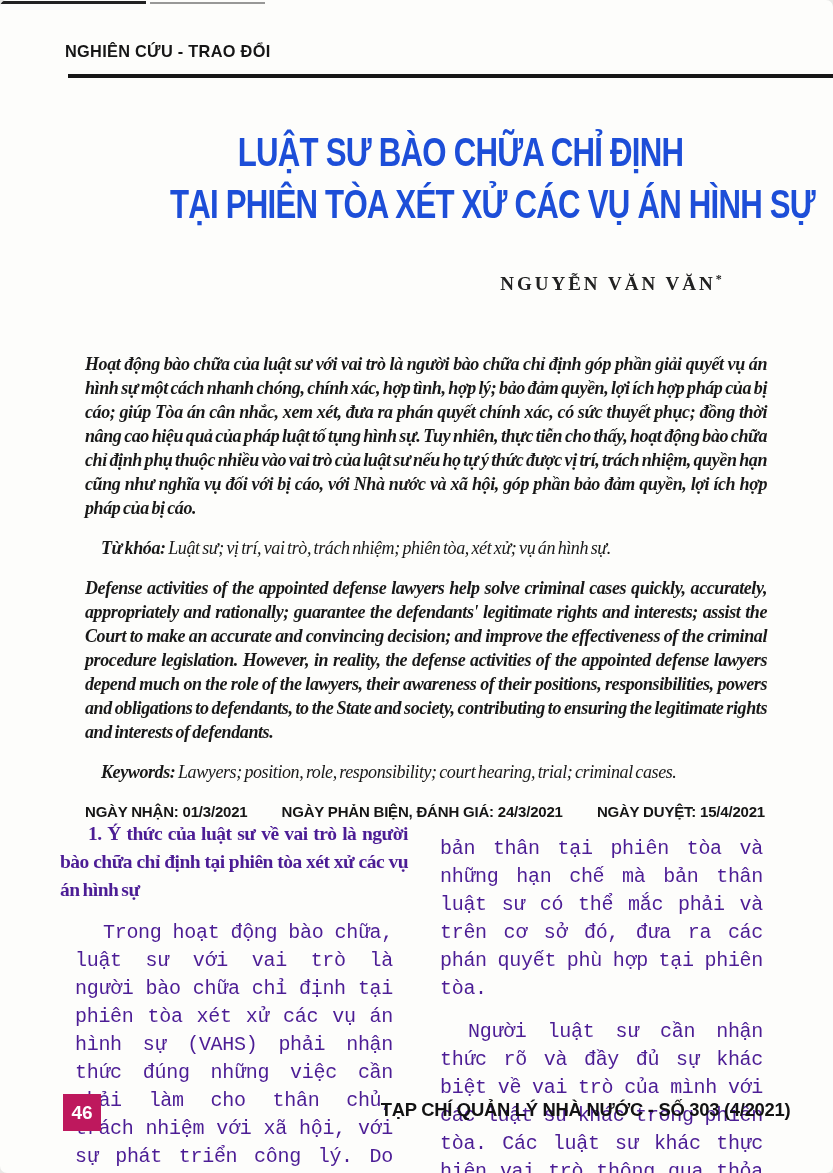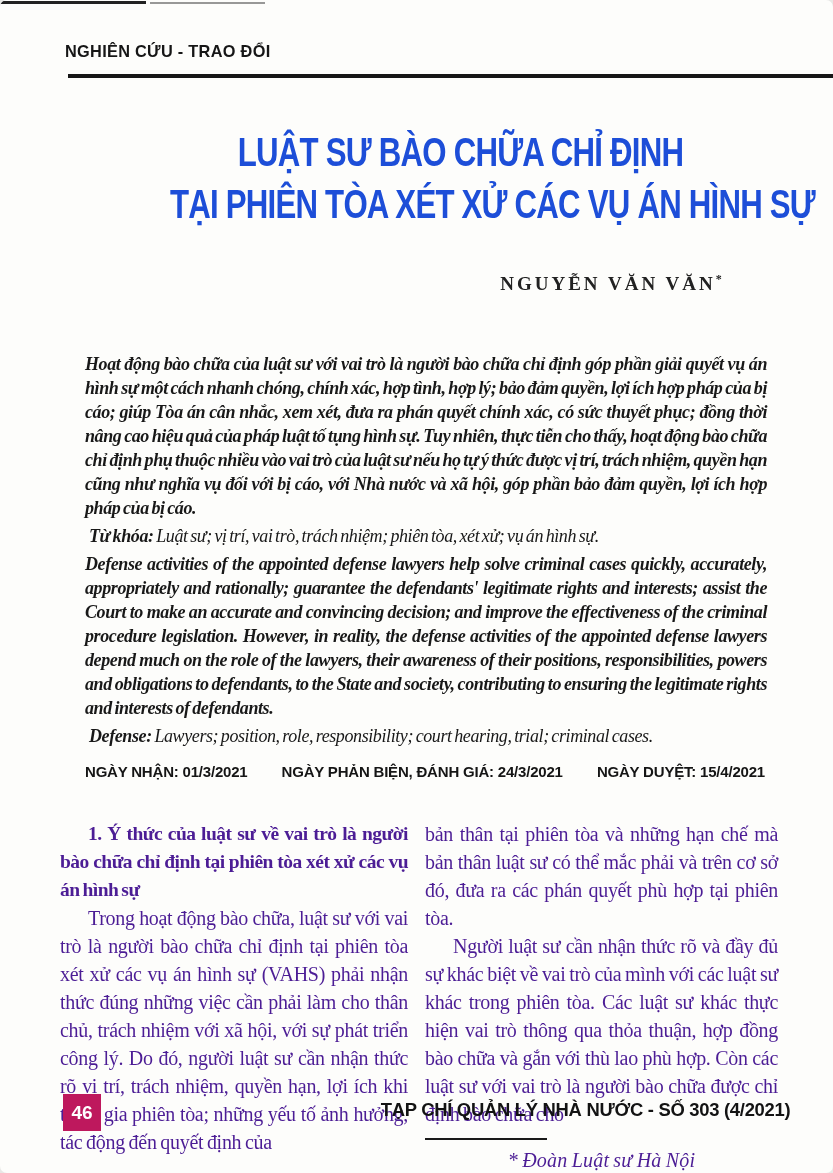--- a/index.html
+++ b/index.html
@@ -57,21 +57,21 @@
   .author-name sup{font-size:12px;letter-spacing:0;}
   
   .abstract{
     position:absolute;top:352px;left:85px;width:682px;
     font-family:"Liberation Serif", serif;
     font-size:18px;line-height:24px;
     letter-spacing:-.4px;word-spacing:-1.5px;
     text-align:justify;color:#181818;
   }
   .abs-vi{font-style:italic;font-weight:700;}
-  .kw-line{font-style:italic;margin:4px;}
+  .kw-line{font-style:italic;margin:16px;}
   .kw-label{font-weight:700;}
   .abs-en{font-style:italic;font-weight:700;}
   .kw-rest{font-weight:400;}
   
   .dates-row{
     display:flex;justify-content:space-between;align-items:center;
     margin-top:12px;width:680px;
     font-family:"Liberation Sans", sans-serif;
     font-weight:700;font-size:15px;letter-spacing:-.2px;
     word-spacing:0;font-style:normal;text-align:left;color:#151515;
@@ -84,21 +84,21 @@
     font-size:20px;line-height:28px;
     letter-spacing:-.3px;word-spacing:-1px;
     text-align:justify;color:#4c1d95;
   }
   .col-left{width:348px;}
   .col-right{width:353px;}
   .section-heading{
     font-weight:700;margin:0;
     text-indent:28px;font-size:19.5px;letter-spacing:-.5px;word-spacing:-1.5px;
   }
-  .para{margin:0;}
+  .para{margin:15px;font-family:Liberation Mono, monospace;}
   .para.indent{text-indent:28px;}
   
   .footnote-rule{
     width:122px;height:2px;background:#1a1a1a;border:0;
     margin:10px 0 6px 0;
   }
   .footnote{
     font-style:italic;font-size:20px;letter-spacing:.2px;
     margin:0;text-align:center;
   }
@@ -139,21 +139,21 @@
     <span class="author-name"><span>NGUYỄN VĂN VĂN</span><sup>*</sup></span>
   </div>
 
   <div class="abstract">
     <p class="abs-vi" style="margin:0;">Hoạt động bào chữa của luật sư với vai trò là người bào chữa chỉ định góp phần giải quyết vụ án hình sự một cách nhanh chóng, chính xác, hợp tình, hợp lý; bảo đảm quyền, lợi ích hợp pháp của bị cáo; giúp Tòa án cân nhắc, xem xét, đưa ra phán quyết chính xác, có sức thuyết phục; đồng thời nâng cao hiệu quả của pháp luật tố tụng hình sự. Tuy nhiên, thực tiễn cho thấy, hoạt động bào chữa chỉ định phụ thuộc nhiều vào vai trò của luật sư nếu họ tự ý thức được vị trí, trách nhiệm, quyền hạn cũng như nghĩa vụ đối với bị cáo, với Nhà nước và xã hội, góp phần bảo đảm quyền, lợi ích hợp pháp của bị cáo.</p>
     <p class="kw-line">
       <span class="kw-label">Từ khóa:</span><span class="kw-rest"> Luật sư; vị trí, vai trò, trách nhiệm; phiên tòa, xét xử; vụ án hình sự.</span>
     </p>
     <p class="abs-en" style="margin:0;">Defense activities of the appointed defense lawyers help solve criminal cases quickly, accurately, appropriately and rationally; guarantee the defendants' legitimate rights and interests; assist the Court to make an accurate and convincing decision; and improve the effectiveness of the criminal procedure legislation. However, in reality, the defense activities of the appointed defense lawyers depend much on the role of the lawyers, their awareness of their positions, responsibilities, powers and obligations to defendants, to the State and society, contributing to ensuring the legitimate rights and interests of defendants.</p>
     <p class="kw-line">
-      <span class="kw-label">Defense:</span><span class="kw-rest"> Lawyers; position, role, responsibility; court hearing, trial; criminal cases.</span>
+      <span class="kw-label">Keywords:</span><span class="kw-rest"> Lawyers; position, role, responsibility; court hearing, trial; criminal cases.</span>
     </p>
     <div class="dates-row">
       <span>NGÀY NHẬN: 01/3/2021</span>
       <span>NGÀY PHẢN BIỆN, ĐÁNH GIÁ: 24/3/2021</span>
       <span>NGÀY DUYỆT: 15/4/2021</span>
     </div>
   </div>
 
   <div class="columns">
     <div class="col-left">

